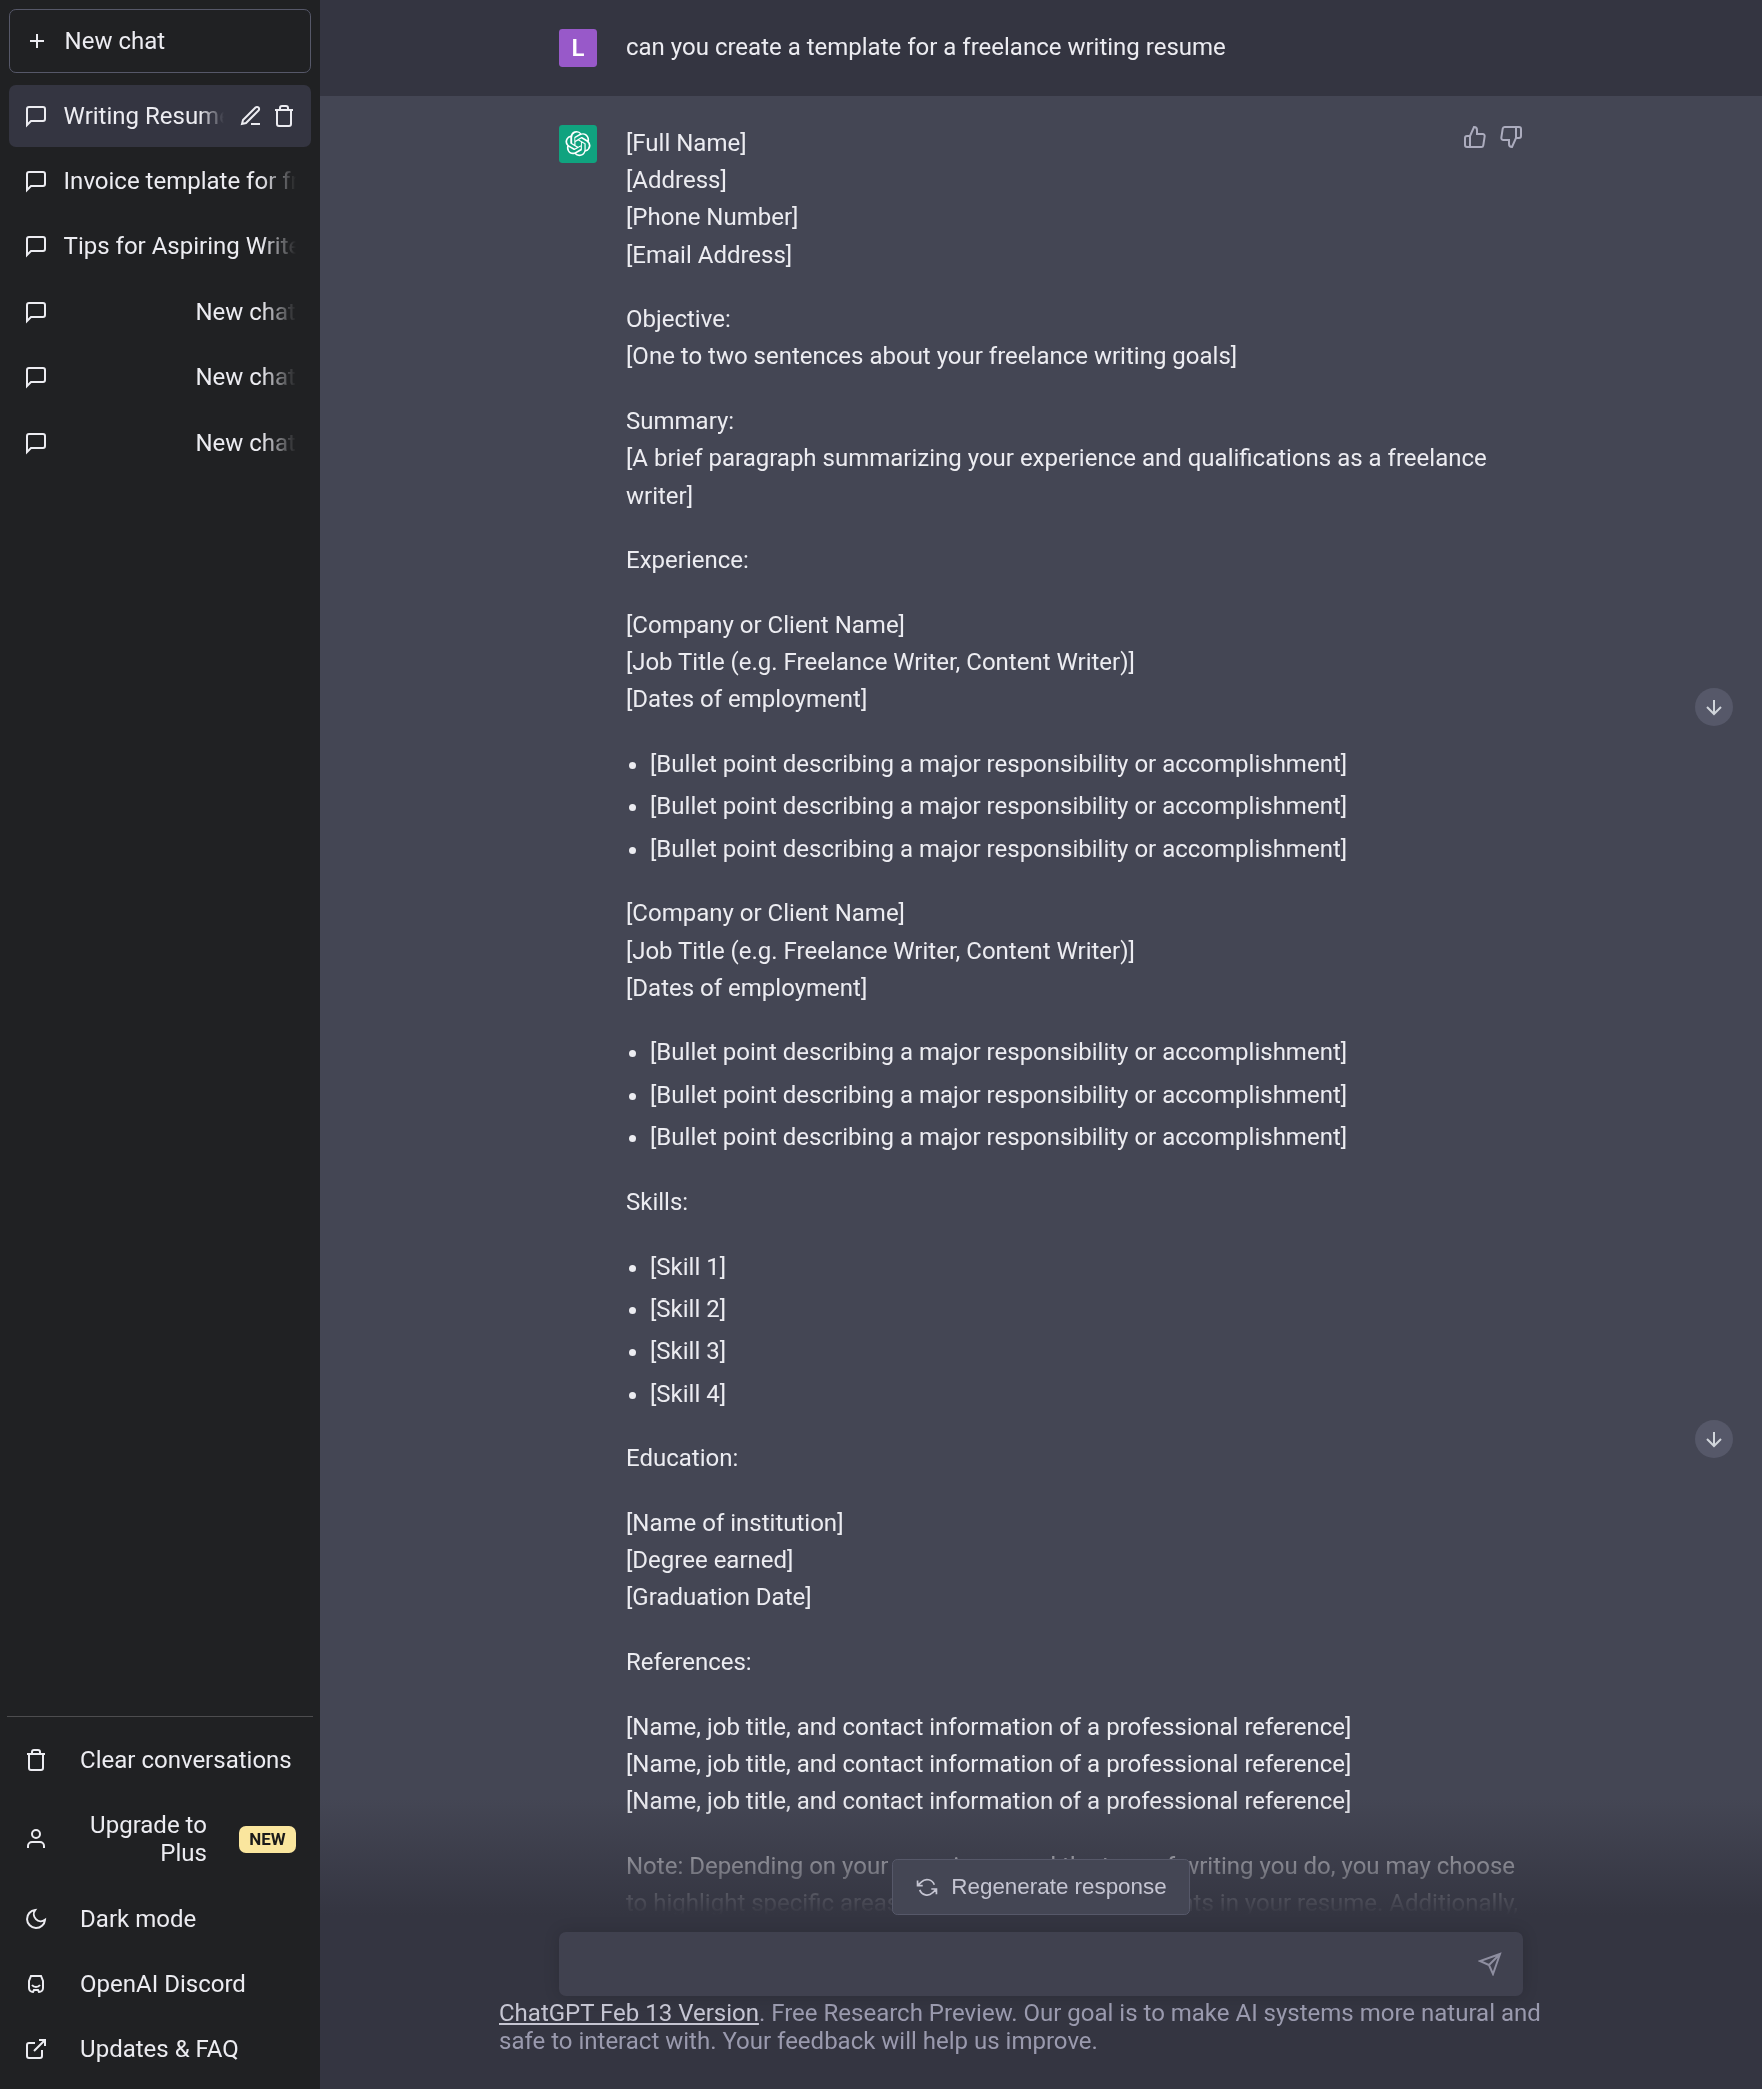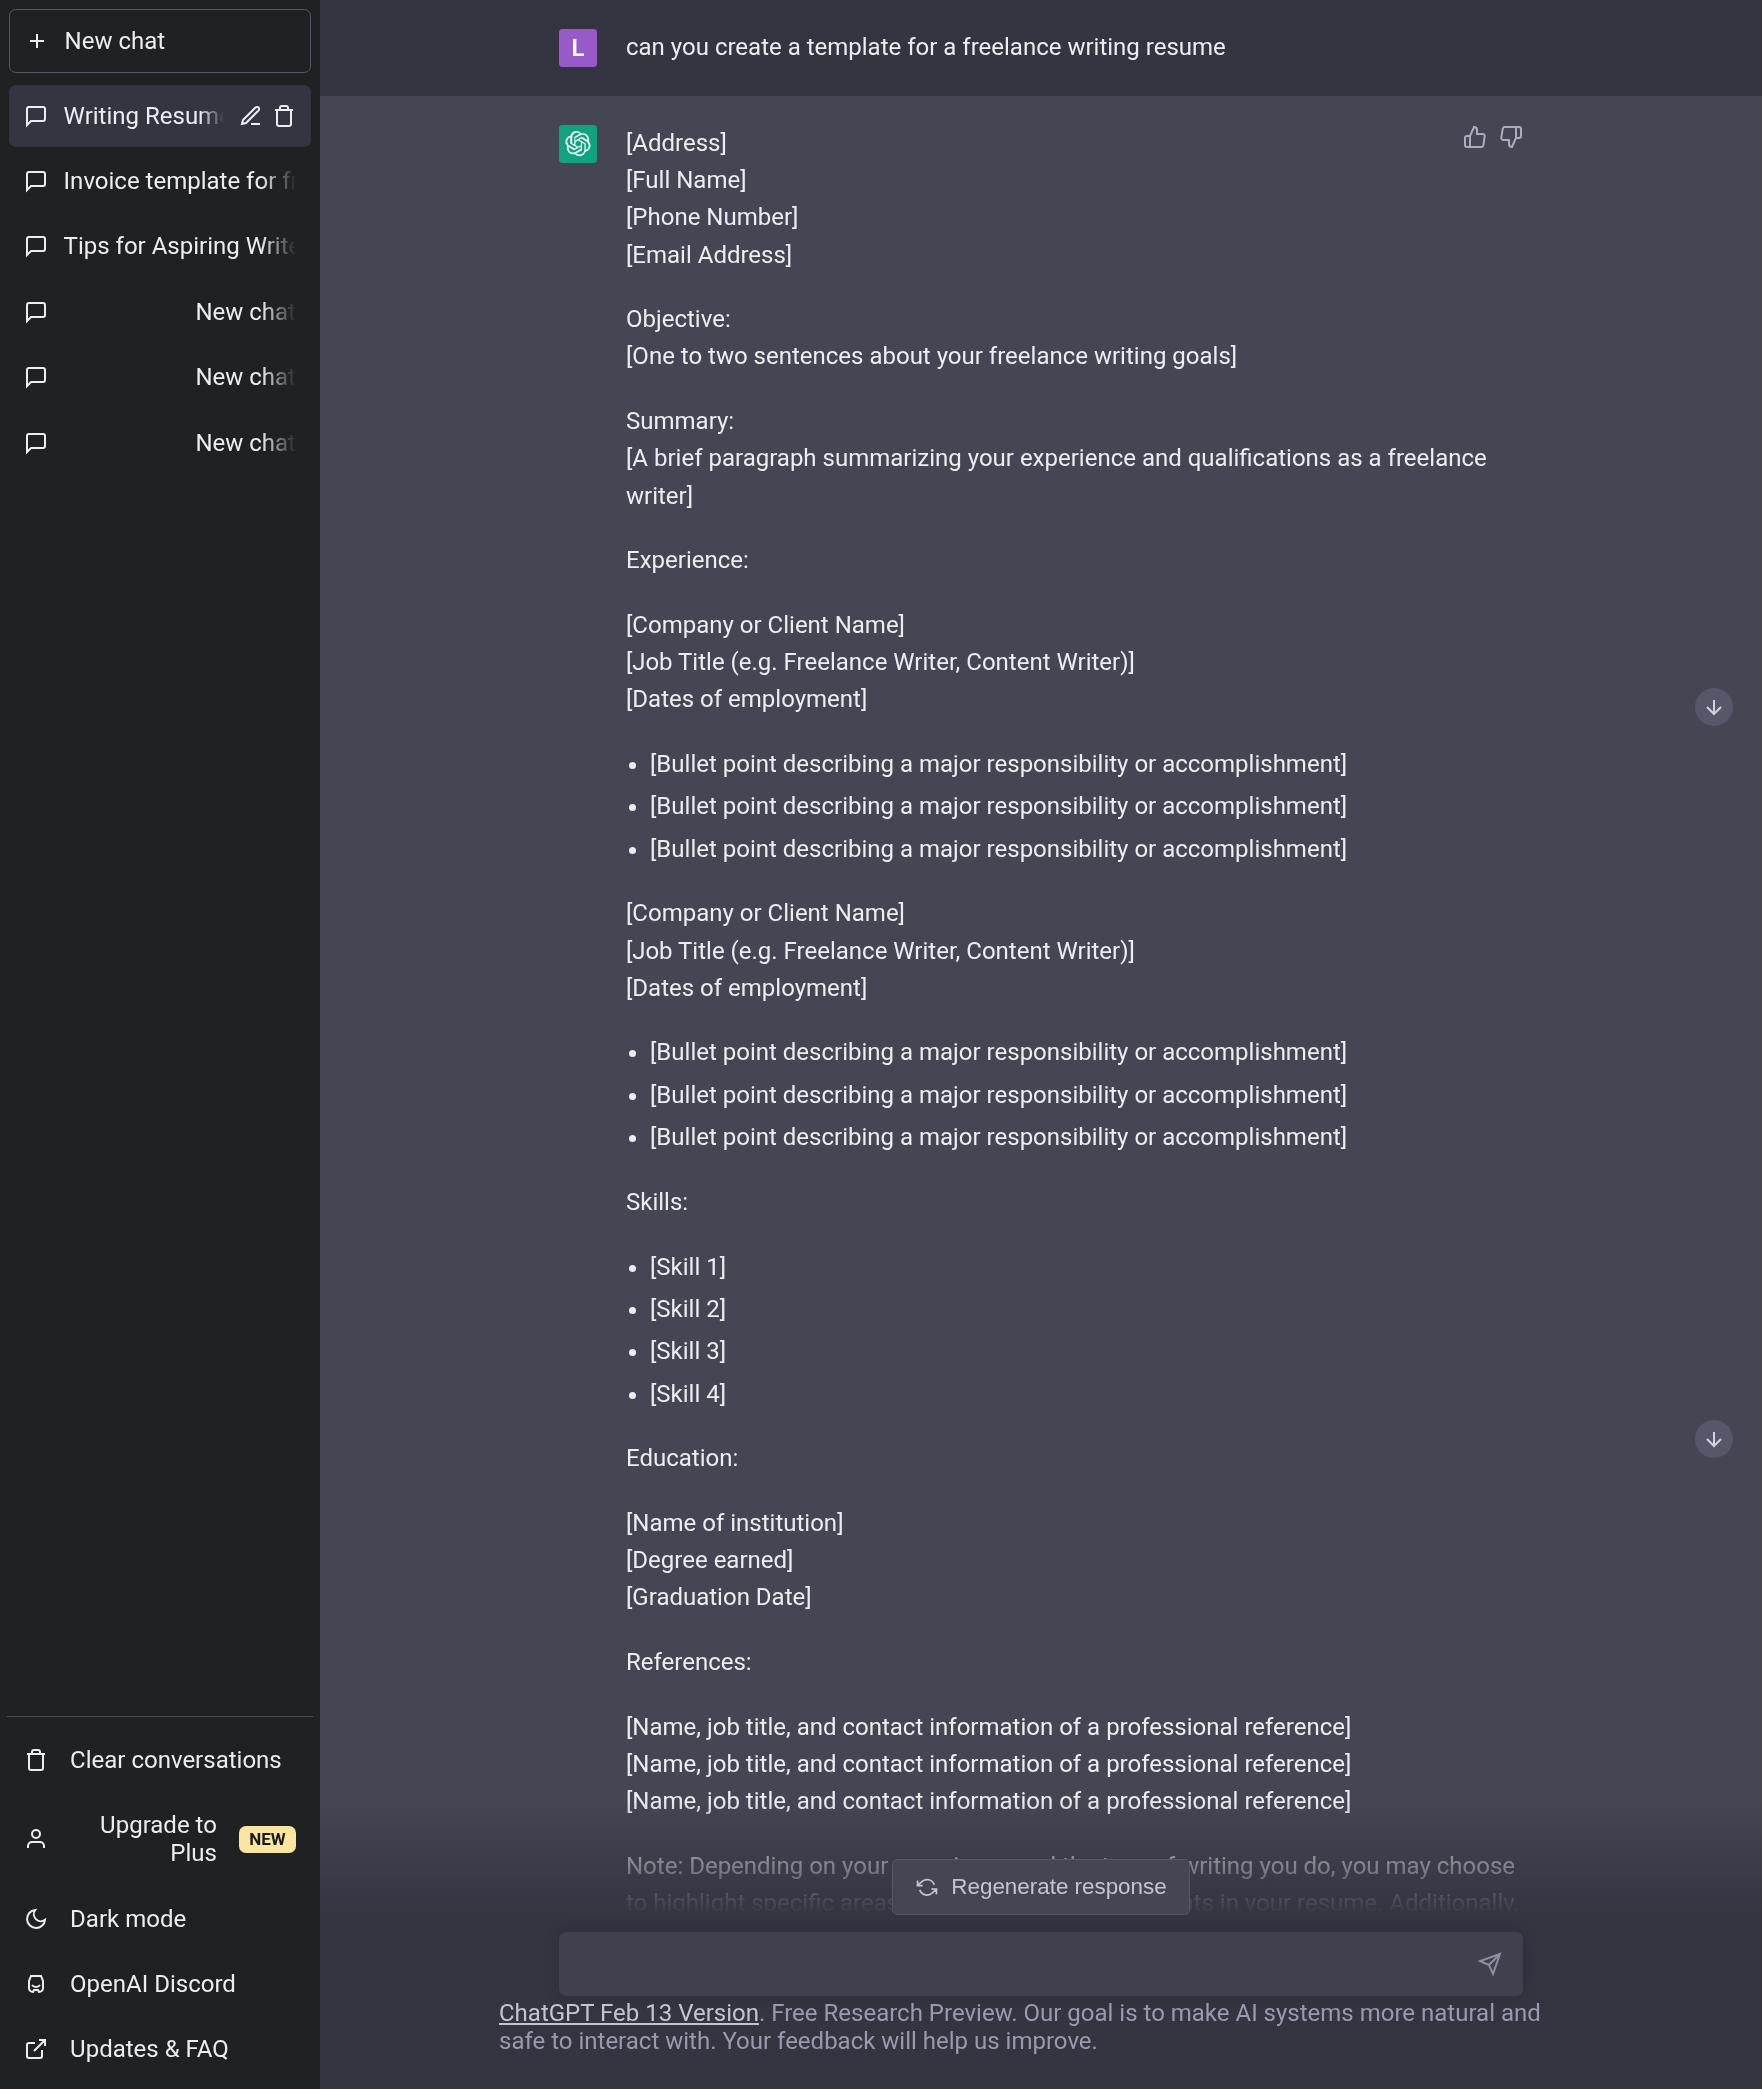--- a/index.html
+++ b/index.html
@@ -20,21 +20,21 @@
   
   .sidebar{width:320px;flex:0 0 320px;background:var(--bg-sidebar);display:flex;flex-direction:column;padding:8.6px;gap:3.4px;text-align:right;}
   .new-chat{display:flex;align-items:center;gap:15.5px;border:0.9px solid #565869;border-radius:6.9px;padding:17px 15.5px;cursor:pointer;}
   .chat-list{flex:1;display:flex;flex-direction:column;gap:3.4px;overflow:hidden;margin-top:8.6px;}
   .chat-item{display:flex;align-items:center;gap:15.5px;border-radius:6.9px;padding:17px 15.5px;cursor:pointer;position:relative;}
   .chat-item.active{background:var(--bg-main);}
   .chat-label{flex:1;white-space:nowrap;overflow:hidden;text-overflow:clip;mask-image:linear-gradient(to right,black 85%,transparent 100%);}
   .chat-actions{display:flex;gap:8.6px;}
   .divider{height:0.9px;background:var(--border);margin:8.6px -1.7px;}
   .side-footer{display:flex;flex-direction:column;gap:3.4px;}
-  .side-item{display:flex;align-items:center;gap:22px;border-radius:6.9px;padding:17px 15.5px;cursor:pointer;}
+  .side-item{display:flex;align-items:center;gap:32px;border-radius:6.9px;padding:17px 15.5px;cursor:pointer;}
   .badge{background:var(--accent);color:var(--accent-text);font-size:17px;font-weight:700;padding:3.4px 10.3px;border-radius:6.9px;margin-left:auto;}
   
   .main{flex:1;display:flex;flex-direction:column;position:relative;}
   .thread{flex:1;overflow-y:auto;}
   .msg{display:flex;padding:29px 0;}
   .msg.assistant{background:var(--bg-chat-alt);}
   .msg-inner{display:flex;gap:29px;width:964px;margin:0 auto;position:relative;}
   .avatar{width:38px;height:38px;flex:0 0 38px;border-radius:3.4px;display:flex;align-items:center;justify-content:center;font-weight:600;}
   .avatar.user{background:var(--avatar-user);color:#fff;}
   .avatar.bot{background:#10a37f;color:#fff;}
@@ -167,22 +167,22 @@
 
       <div class="msg assistant">
         <div class="msg-inner">
           <div class="avatar bot">
             <svg viewBox="0 0 41 41" fill="none">
                 <path d="M37.5 16.8a9.9 9.9 0 0 0-.85-8.1 10 10 0 0 0-10.77-4.8A9.9 9.9 0 0 0 18.4 0a10 10 0 0 0-9.54 6.92A9.9 9.9 0 0 0 2.24 11.7a10 10 0 0 0 1.23 11.73 9.9 9.9 0 0 0 .85 8.1 10 10 0 0 0 10.78 4.8 9.9 9.9 0 0 0 7.47 3.35 10 10 0 0 0 9.54-6.93 9.9 9.9 0 0 0 6.62-4.8 10 10 0 0 0-1.23-11.72v.58zM22.57 37.07a7.4 7.4 0 0 1-4.77-1.72l.24-.13 7.93-4.58a1.3 1.3 0 0 0 .65-1.13V18.34l3.35 1.94a.12.12 0 0 1 .7.09v9.25a7.44 7.44 0 0 1-7.47 7.45zM6.55 30.23a7.4 7.4 0 0 1-.89-5l.24.14 7.93 4.58a1.29 1.29 0 0 0 1.3 0l9.68-5.59v3.87a.12.12 0 0 1-.5.1l-8.01 4.63a7.44 7.44 0 0 1-10.2-2.73zM4.47 12.96a7.4 7.4 0 0 1 3.87-3.27v9.43a1.29 1.29 0 0 0 .65 1.12l9.68 5.59-3.35 1.93a.12.12 0 0 1-.11.01l-8.01-4.63a7.44 7.44 0 0 1-2.73-10.18zm27.52 6.4l-9.68-5.58 3.35-1.93a.12.12 0 0 1 .11-.01l8.01 4.62a7.44 7.44 0 0 1-1.14 13.43v-9.43a1.29 1.29 0 0 0-.65-1.1zm3.33-5.02l-.24-.14-7.92-4.6a1.29 1.29 0 0 0-1.3 0l-9.68 5.6V11.32a.12.12 0 0 1 .05-.1l8.01-4.62a7.44 7.44 0 0 1 11.08 7.72v.02zM14.72 21.32l-3.35-1.93a.12.12 0 0 1-.07-.09v-9.26a7.44 7.44 0 0 1 12.2-5.71l-.23.13-7.93 4.58a1.29 1.29 0 0 0-.65 1.12l.03 11.16zm1.82-3.92l4.31-2.49 4.31 2.49v4.98l-4.31 2.49-4.31-2.49v-4.98z" fill="#fff"></path>
               </svg>
           </div>
           <div class="content">
             <p>
+              <span class="tight" style="display:block">[Full Name]</span>
               <span class="tight" style="display:block">[Address]</span>
-              <span class="tight" style="display:block">[Full Name]</span>
               <span class="tight" style="display:block">[Phone Number]</span>
               <span class="tight" style="display:block">[Email Address]</span>
             </p>
             <p>
               <span class="tight" style="display:block">Objective:</span>
               <span class="tight" style="display:block">[One to two sentences about your freelance writing goals]</span>
             </p>
             <p>
               <span class="tight" style="display:block">Summary:</span>
               <span class="tight" style="display:block">[A brief paragraph summarizing your experience and qualifications as a freelance writer]</span>

